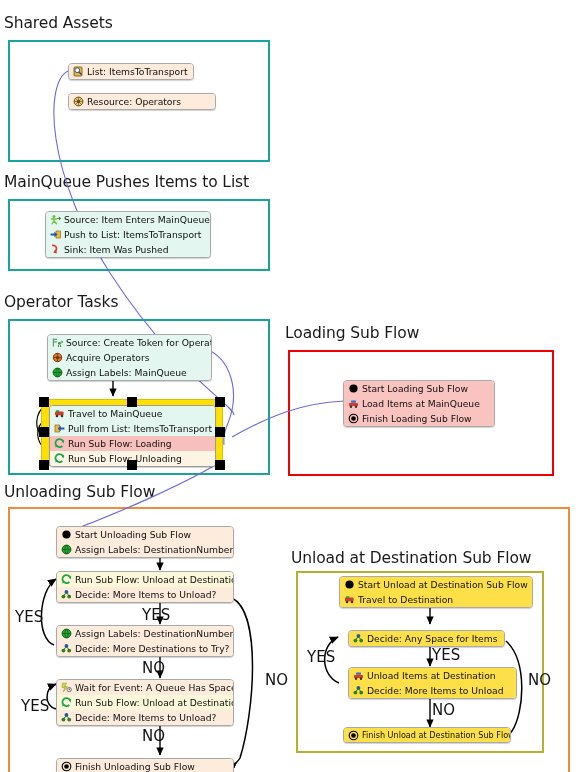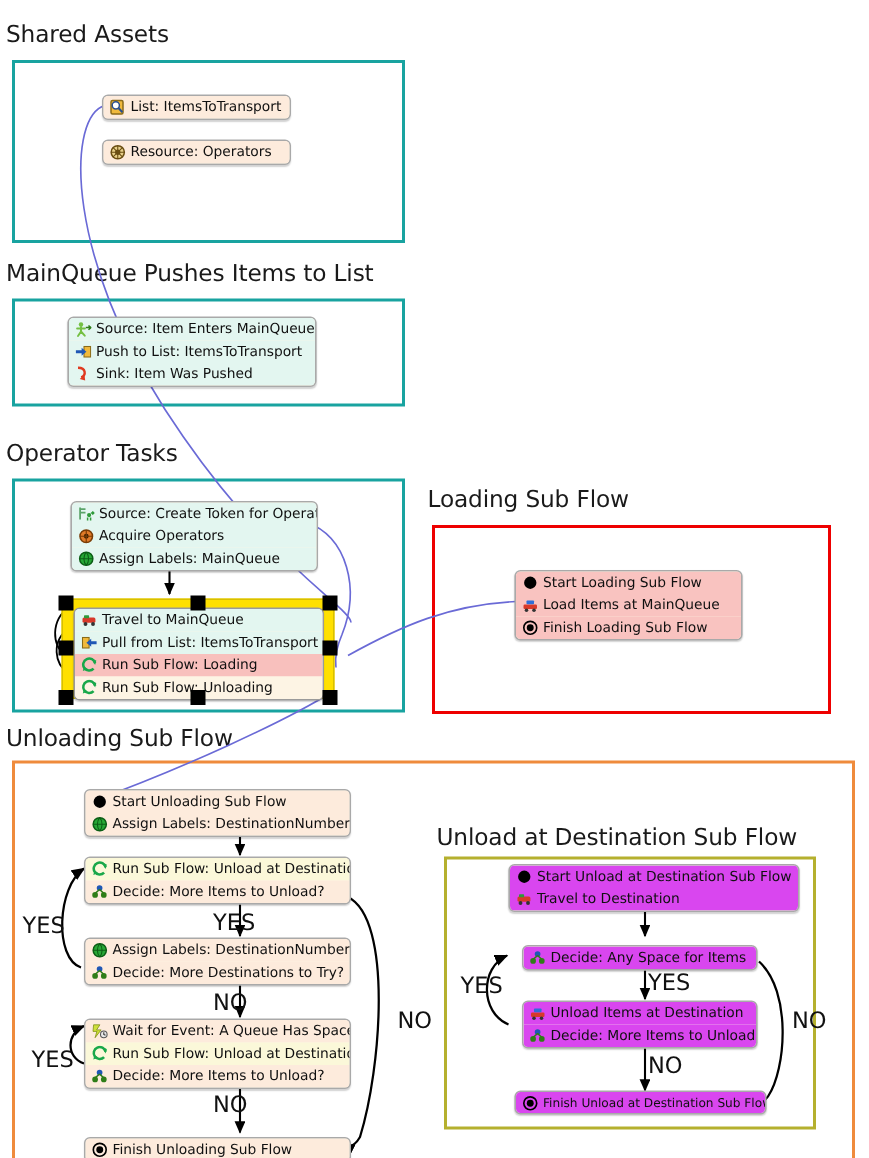--- a/index.html
+++ b/index.html
@@ -22,21 +22,21 @@
   .row.small{font-size:8.1px;height:14px;}
   .ic{width:11px;height:11px;flex:0 0 11px;position:relative;display:inline-block;}
   .ic svg{display:block;width:11px;height:11px;}
 
   
   .f-mint{background:#e3f6f0;}
   .f-peach{background:#fdebdc;}
   .f-yellow{background:#fbf8d9;}
   .f-red{background:#f9c3c0;}
   .f-redsel{background:#f8c0bd;}
-  .f-cream{background:#d946ef;}
+  .f-cream{background:#fde047;}
   .f-lt{background:#fdf4e4;}
 
   
   .selbox{position:absolute;box-sizing:border-box;background:#ffe000;
           border:1px solid #d8bf00;}
   .handle{position:absolute;width:10px;height:10px;background:#000;}
 
   
   #edges{position:absolute;left:0;top:0;width:579px;height:772px;
          pointer-events:none;}
@@ -125,21 +125,21 @@
         <svg viewBox="0 0 11 11">
             <rect x="1" y="1" width="8" height="9" rx="1" fill="#f0b93c" stroke="#8a6a17"></rect>
             <circle cx="4.2" cy="4.2" r="2.4" fill="#fff" stroke="#2a4f8f" stroke-width="1"></circle>
             <line x1="6" y1="6" x2="8.6" y2="8.8" stroke="#2a4f8f" stroke-width="1.4"></line>
           </svg>
       </span>
       <span>List: ItemsToTransport</span>
     </div>
   </div>
 
-  <div class="block" style="left:68px;top:80px;width:126px;">
+  <div class="block" style="left:68px;top:80px;width:148px;">
     <div class="row f-peach">
       <span class="ic">
         <svg viewBox="0 0 11 11">
             <circle cx="5.5" cy="5.5" r="4.4" fill="#e8d08a" stroke="#6a4e12"></circle>
             <circle cx="5.5" cy="5.5" r="1.8" fill="#6a4e12"></circle>
             <path d="M5.5,1.1 L5.5,9.9 M1.1,5.5 L9.9,5.5 M2.4,2.4 L8.6,8.6 M8.6,2.4 L2.4,8.6" stroke="#6a4e12" stroke-width="0.7"></path>
           </svg>
       </span>
       <span>Resource: Operators</span>
     </div>
@@ -436,21 +436,21 @@
             <circle cx="2.4" cy="7.6" r="1.9" fill="#2f7d18"></circle>
             <circle cx="8.2" cy="7.6" r="1.9" fill="#2f7d18"></circle>
             <circle cx="5.4" cy="3" r="1.9" fill="#1f57b5"></circle>
             <path d="M5.4,4 L2.6,6.4 M5.4,4 L8,6.4" stroke="#2f7d18" stroke-width="1"></path>
           </svg>
       </span>
       <span>Decide: Any Space for Items</span>
     </div>
   </div>
 
-  <div class="block" style="left:348px;top:654px;width:157px;">
+  <div class="block" style="left:348px;top:654px;width:169px;">
     <div class="row f-cream">
       <span class="ic">
         <svg viewBox="0 0 11 11">
             <rect x="1" y="5" width="9" height="3" rx="0.8" fill="#d8392a"></rect>
             <rect x="3" y="2.4" width="5" height="2.4" rx="0.5" fill="#2f6ed8"></rect>
             <circle cx="3" cy="8.8" r="1.2" fill="#333"></circle>
             <circle cx="8" cy="8.8" r="1.2" fill="#333"></circle>
           </svg>
       </span>
       <span>Unload Items at Destination</span>

